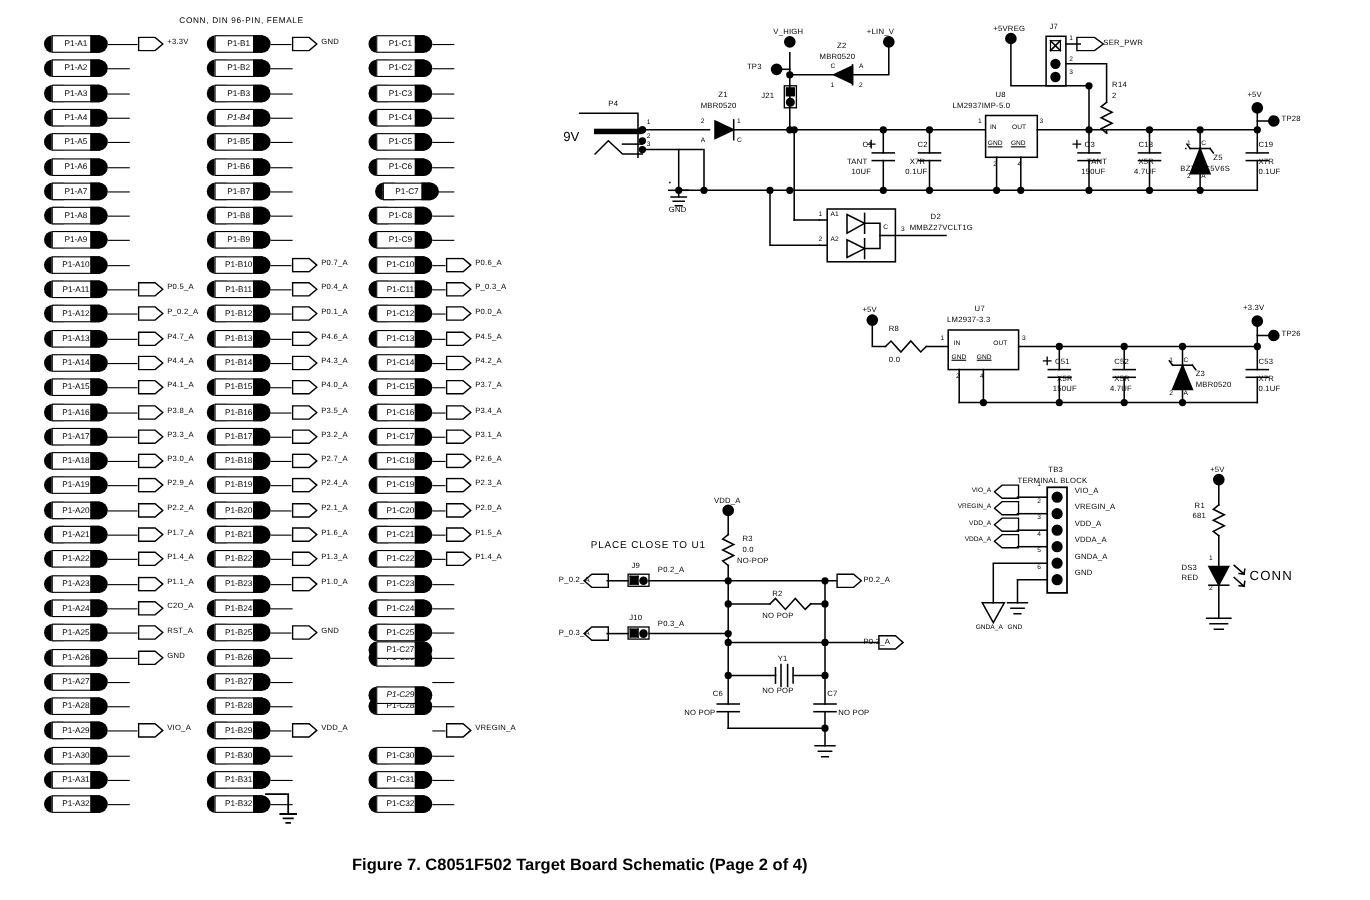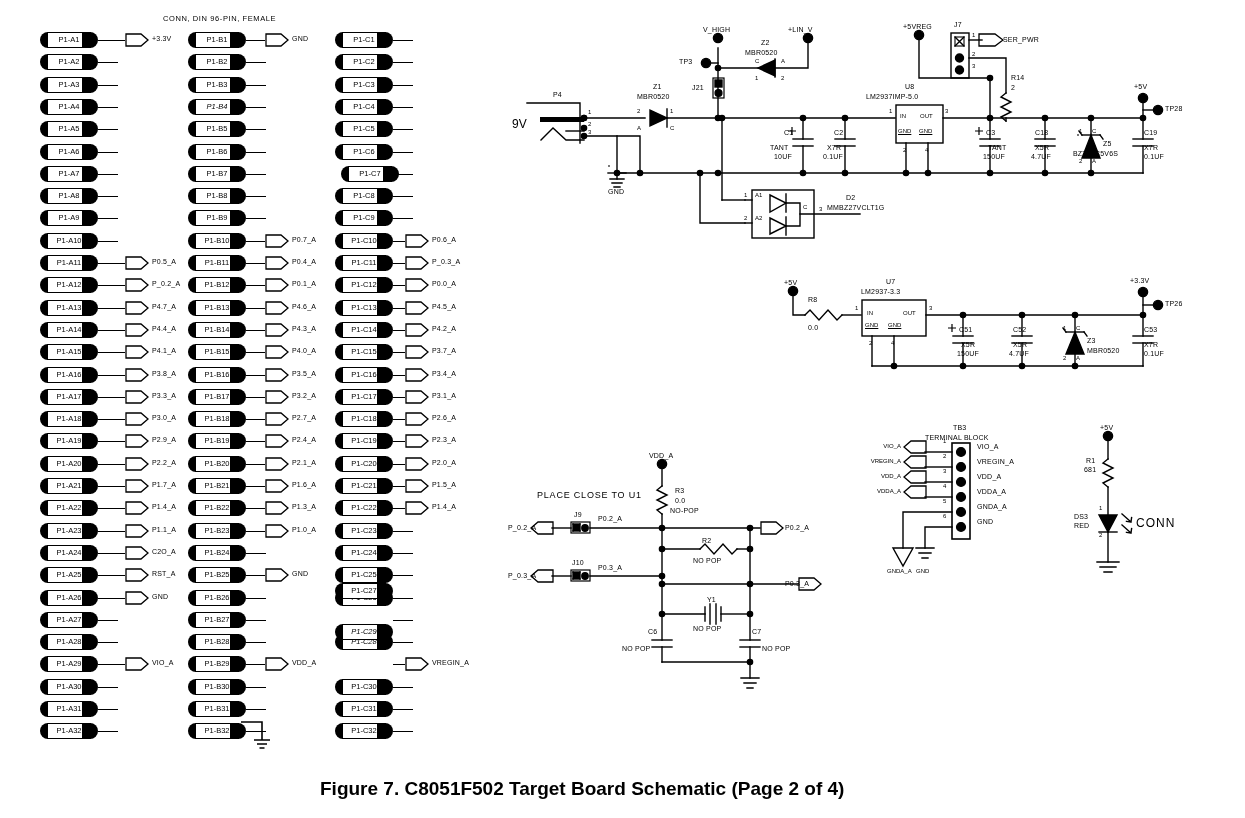--- a/index.html
+++ b/index.html
@@ -11,21 +11,21 @@
   .lbl9{font-size:9px;}
   .lbl12{font-size:12px;}
   
   .pin{position:absolute;width:58px;height:16px;}
   .pin .cap{position:absolute;left:0;top:0;width:18px;height:16px;background:#000;border-radius:9px 0 0 9px;}
   .pin .cap2{position:absolute;right:0;top:0;width:16px;height:16px;background:#000;border-radius:0 9px 9px 0;}
   .pin .box{position:absolute;left:7px;top:0;width:44px;height:16px;border:1.3px solid #000;background:#fff;box-sizing:border-box;}
   .pin .txt{position:absolute;left:7px;top:0;width:44px;height:16px;line-height:16px;text-align:center;font-size:7.5px;font-family:"Liberation Sans",sans-serif;color:#000;}
   
   .stub{position:absolute;height:0;border-top:1.6px solid #000;}
-  .cap-title{position:absolute;font-size:19px;font-weight:bold;font-family:"Liberation Sans",sans-serif;color:#000;}
+  .cap-title{position:absolute;font-size:15px;font-weight:bold;font-family:"Liberation Sans",sans-serif;color:#000;}
   svg.sch{position:absolute;left:0;top:0;}
 </style>
 </head>
 <body>
 
 <div id="sheet">
 
   <div class="abs lbl" style="left:163px;top:14px;font-size:7.5px;letter-spacing:.6px;">CONN, DIN 96-PIN, FEMALE</div>
 
   <div id="conn-cols">
@@ -851,21 +851,21 @@
         <div class="txt">P1-C26</div>
       </div>
       <div class="stub" style="left: 393px; top: 597.5px; width: 20px;"></div>
       <div class="pin" style="left: 335px; top: 583px;">
         <div class="cap"></div>
         <div class="box"></div>
         <div class="cap2"></div>
         <div class="txt">P1-C27</div>
       </div>
       <div class="stub" style="left: 393px; top: 619.8px; width: 20px;"></div>
-      <div class="pin" style="left: 335px; top: 634.1px; font-style: italic;">
+      <div class="pin" style="left: 335px; top: 634.1px;">
         <div class="cap"></div>
         <div class="box"></div>
         <div class="cap2"></div>
         <div class="txt">P1-C28</div>
       </div>
       <div class="stub" style="left: 393px; top: 642.1px; width: 20px;"></div>
       <div class="pin" style="left: 335px; top: 624px; font-style: italic;">
         <div class="cap"></div>
         <div class="box"></div>
         <div class="cap2"></div>

